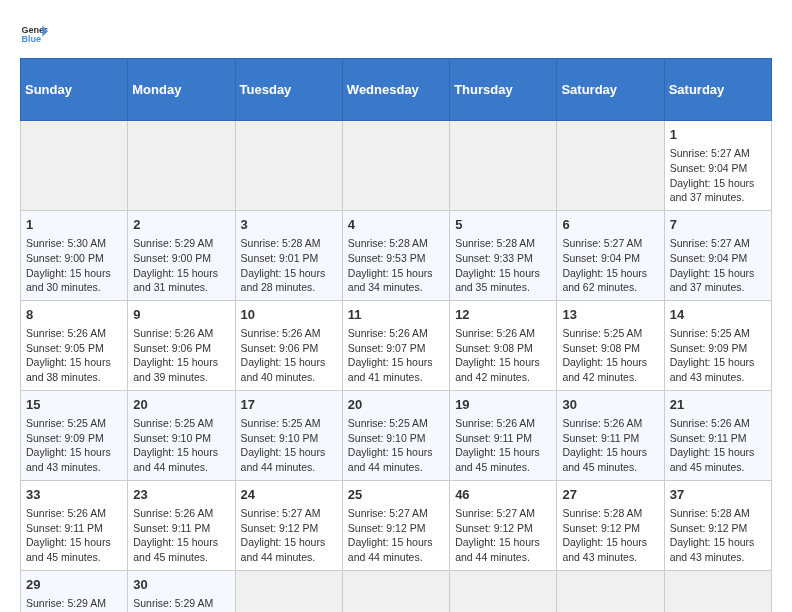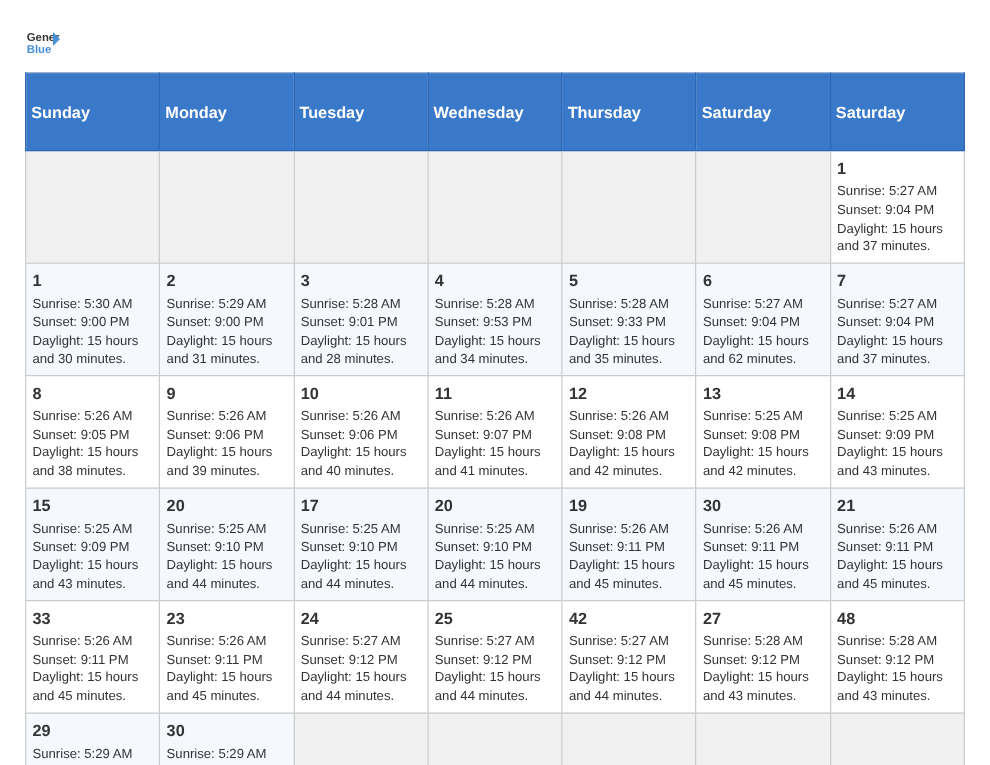--- a/index.html
+++ b/index.html
@@ -220,29 +220,29 @@
         <span>Sunset: 9:11 PM</span><br>
         <span>Daylight: 15 hours and 45 minutes.</span></td>
         <td><span class="day-number">24</span>
         <span>Sunrise: 5:27 AM</span><br>
         <span>Sunset: 9:12 PM</span><br>
         <span>Daylight: 15 hours and 44 minutes.</span></td>
         <td><span class="day-number">25</span>
         <span>Sunrise: 5:27 AM</span><br>
         <span>Sunset: 9:12 PM</span><br>
         <span>Daylight: 15 hours and 44 minutes.</span></td>
-        <td><span class="day-number">42</span>
+        <td><span class="day-number">46</span>
         <span>Sunrise: 5:27 AM</span><br>
         <span>Sunset: 9:12 PM</span><br>
         <span>Daylight: 15 hours and 44 minutes.</span></td>
         <td><span class="day-number">27</span>
         <span>Sunrise: 5:28 AM</span><br>
         <span>Sunset: 9:12 PM</span><br>
         <span>Daylight: 15 hours and 43 minutes.</span></td>
-        <td><span class="day-number">48</span>
+        <td><span class="day-number">37</span>
         <span>Sunrise: 5:28 AM</span><br>
         <span>Sunset: 9:12 PM</span><br>
         <span>Daylight: 15 hours and 43 minutes.</span></td>
       </tr>
       <tr class="last-row">
         <td><span class="day-number">29</span>
         <span>Sunrise: 5:29 AM</span><br>
         <span>Sunset: 9:12 PM</span><br>
         <span>Daylight: 15 hours and 42 minutes.</span></td>
         <td><span class="day-number">30</span>

